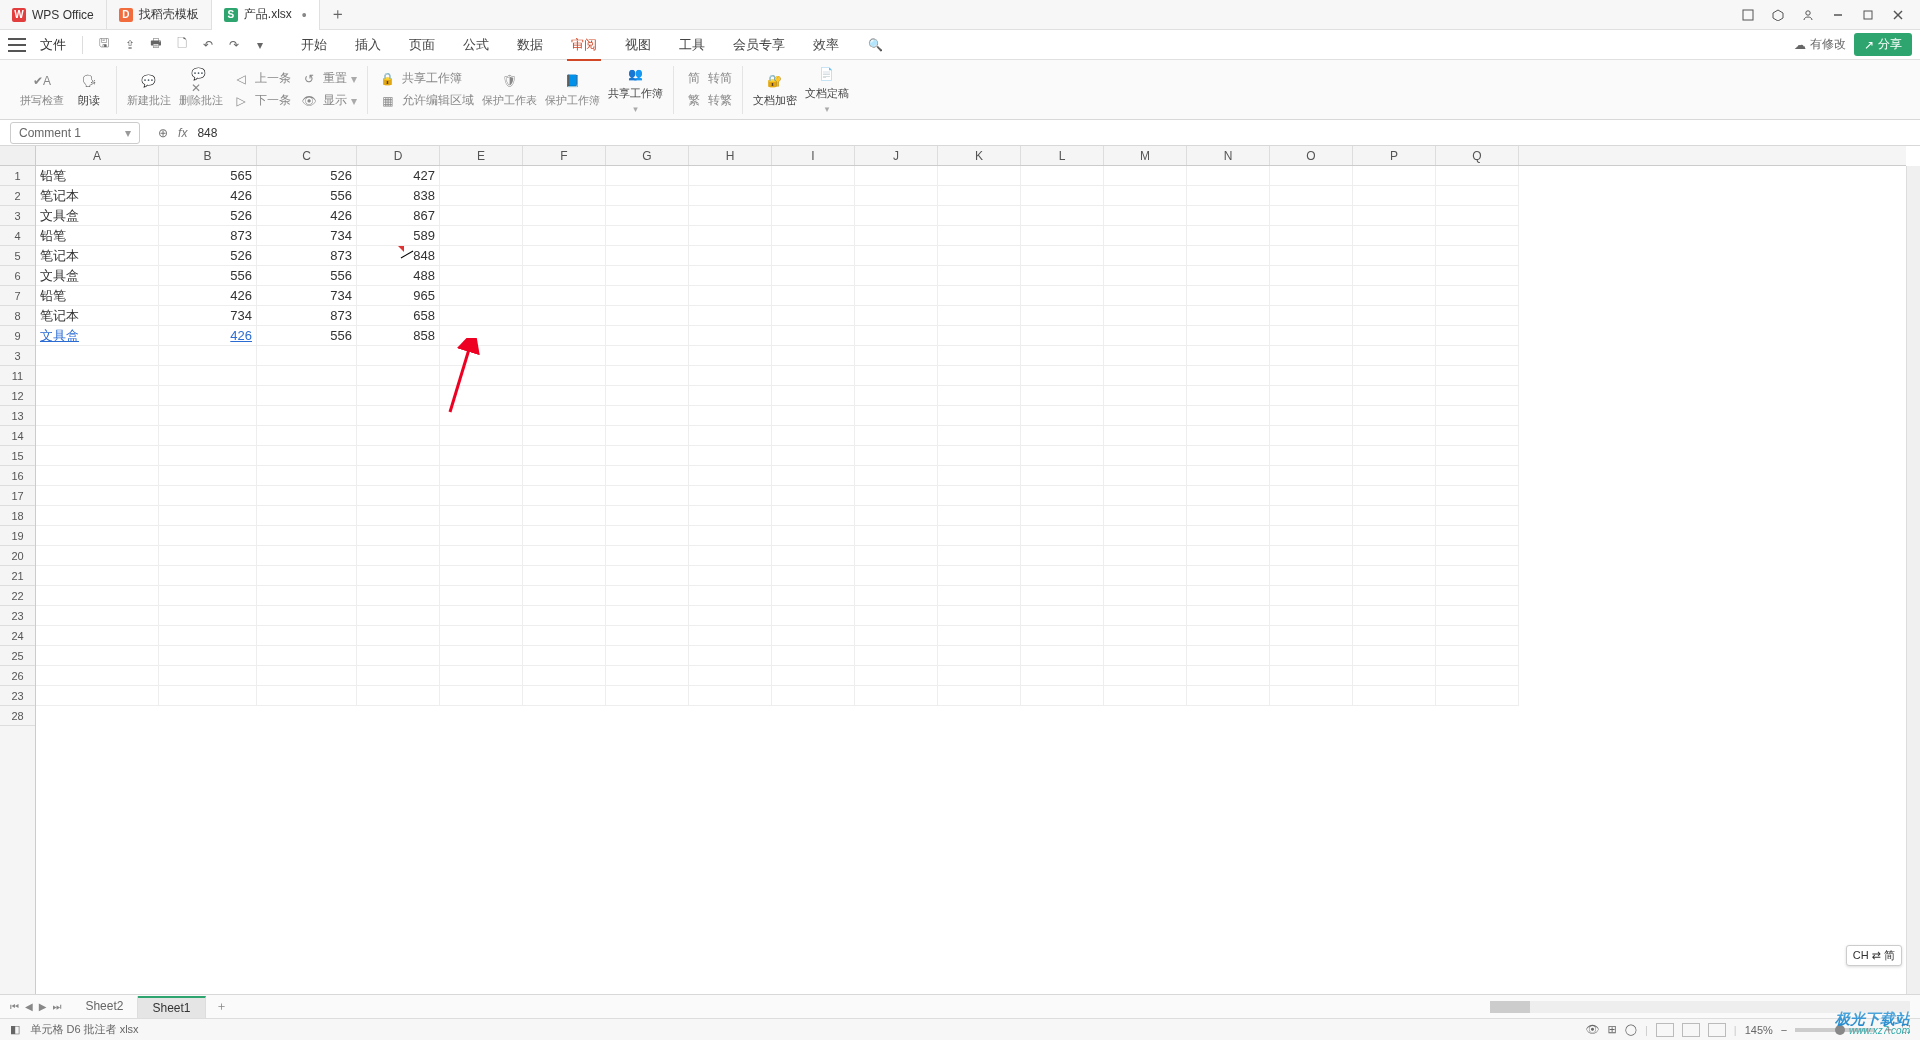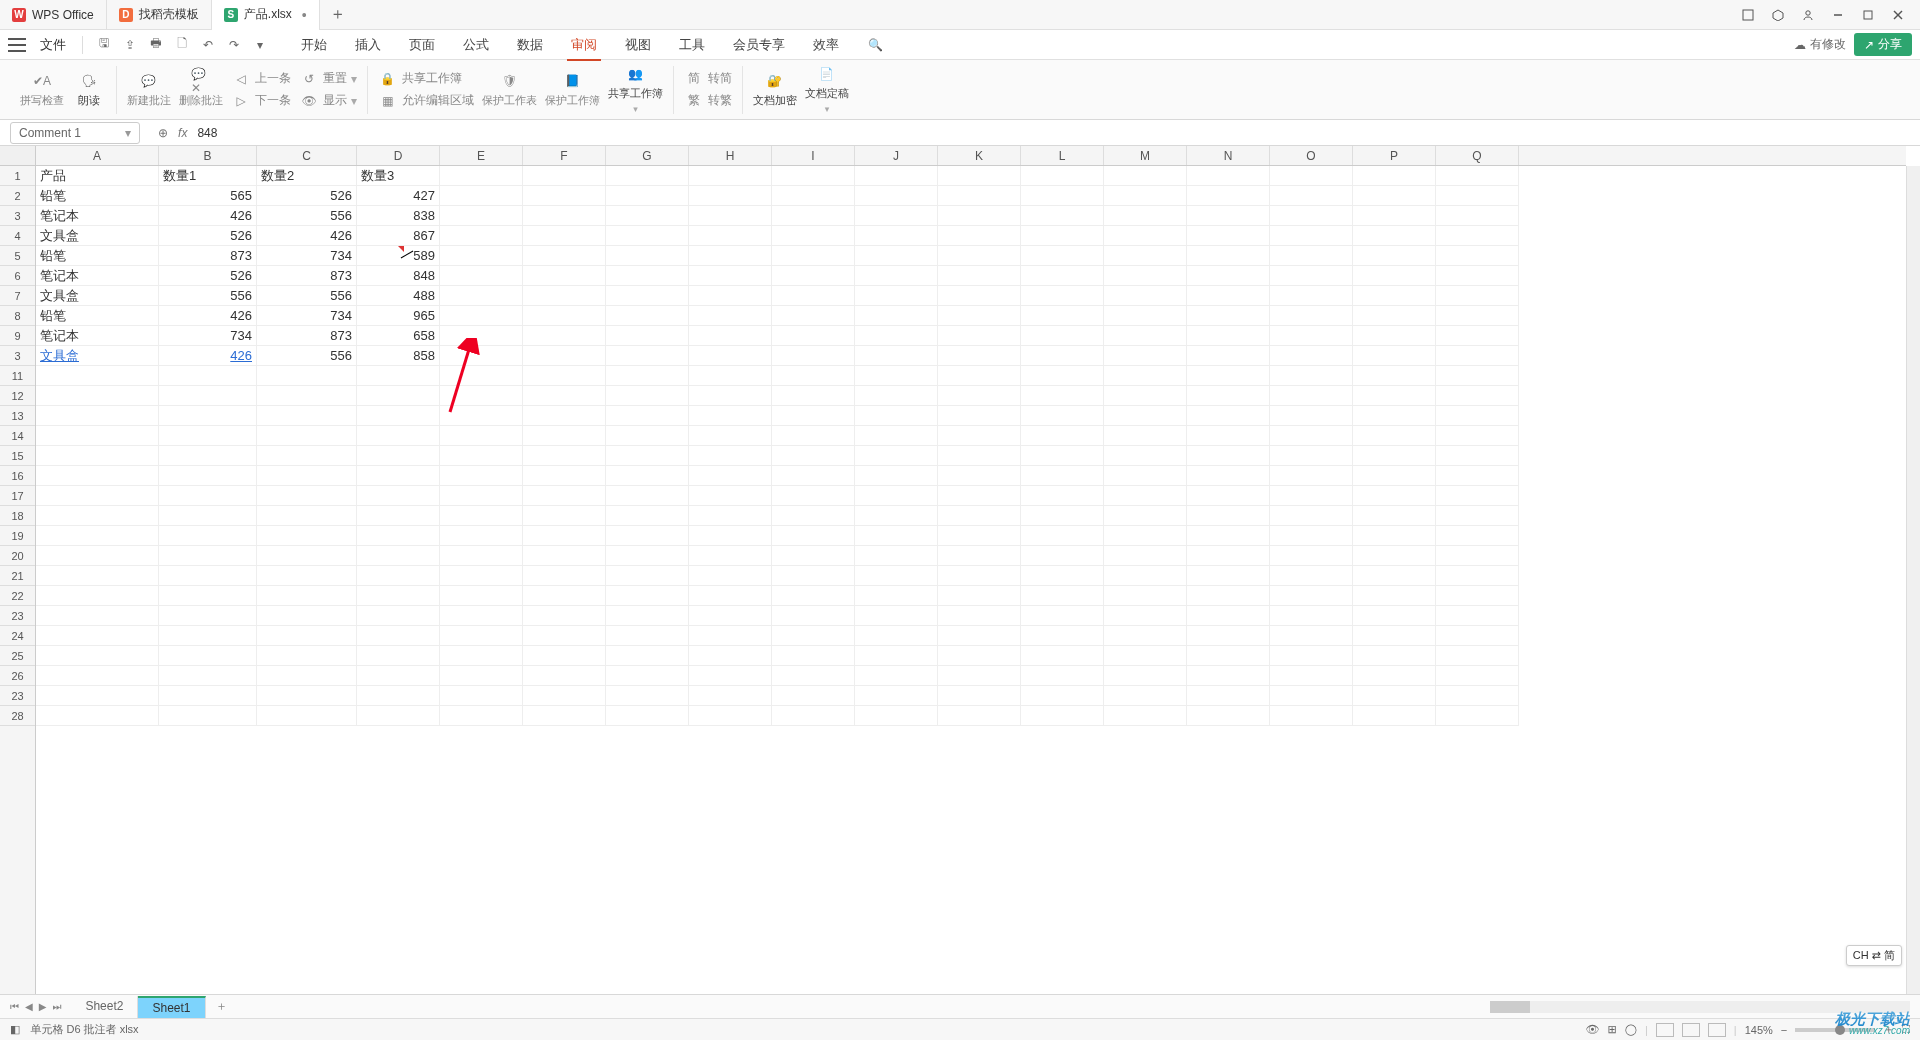--- a/index.html
+++ b/index.html
@@ -76,21 +76,21 @@
 
 
 .red-arrow { position: absolute; z-index: 25; pointer-events: none; }
 
 
 .sheetbar { height: 24px; display: flex; align-items: center; border-top: 1px solid #d8d8d8; background: #fafafa; }
 .sheet-nav { display: flex; gap: 2px; padding: 0 8px; color: #888; }
 .sheet-nav span { cursor: pointer; padding: 0 2px; font-size: 10px; }
 .sheet-tabs { display: flex; }
 .sheet-tab { padding: 3px 14px; font-size: 12px; border-right: 1px solid #ddd; cursor: pointer; color: #666; }
-.sheet-tab.active { background: #7dd3fc; color: #333; font-weight: 500; border-top: 2px solid #2ea56f; }
+.sheet-tab.active { background: #e5e5e5; color: #333; font-weight: 500; border-top: 2px solid #2ea56f; }
 .sheet-add { padding: 0 10px; color: #888; cursor: pointer; }
 .hscroll-area { flex: 1; display: flex; align-items: center; justify-content: flex-end; padding-right: 10px; }
 .hscroll { width: 420px; height: 12px; background: #eee; position: relative; }
 .hscroll .thumb { position: absolute; left: 0; width: 40px; height: 12px; background: #ccc; }
 
 
 .statusbar { height: 22px; display: flex; align-items: center; background: #f7f7f7; border-top: 1px solid #ddd; font-size: 11px; color: #666; padding: 0 10px; gap: 10px; }
 .statusbar .right { margin-left: auto; display: flex; align-items: center; gap: 8px; }
 .view-btn { width: 18px; height: 14px; border: 1px solid #bbb; cursor: pointer; }
 .zoom-slider { width: 80px; height: 4px; background: #ccc; position: relative; }
@@ -353,39 +353,20 @@
       <div class="row-h">22</div>
       <div class="row-h">23</div>
       <div class="row-h">24</div>
       <div class="row-h">25</div>
       <div class="row-h">26</div>
       <div class="row-h">23</div>
       <div class="row-h">28</div>
     </div>
   <div class="cells" id="cells">
       <div class="row">
-        <div class="cell" style="width: 123px;">产品</div>
-        <div class="cell" style="width: 98px;">数量1</div>
-        <div class="cell" style="width: 100px;">数量2</div>
-        <div class="cell" style="width: 83px;">数量3</div>
-        <div class="cell" style="width: 83px;"></div>
-        <div class="cell" style="width: 83px;"></div>
-        <div class="cell" style="width: 83px;"></div>
-        <div class="cell" style="width: 83px;"></div>
-        <div class="cell" style="width: 83px;"></div>
-        <div class="cell" style="width: 83px;"></div>
-        <div class="cell" style="width: 83px;"></div>
-        <div class="cell" style="width: 83px;"></div>
-        <div class="cell" style="width: 83px;"></div>
-        <div class="cell" style="width: 83px;"></div>
-        <div class="cell" style="width: 83px;"></div>
-        <div class="cell" style="width: 83px;"></div>
-        <div class="cell" style="width: 83px;"></div>
-      </div>
-      <div class="row">
         <div class="cell" style="width: 123px;">铅笔</div>
         <div class="cell num" style="width: 98px;">565</div>
         <div class="cell num" style="width: 100px;">526</div>
         <div class="cell num" style="width: 83px;">427</div>
         <div class="cell" style="width: 83px;"></div>
         <div class="cell" style="width: 83px;"></div>
         <div class="cell" style="width: 83px;"></div>
         <div class="cell" style="width: 83px;"></div>
         <div class="cell" style="width: 83px;"></div>
         <div class="cell" style="width: 83px;"></div>

